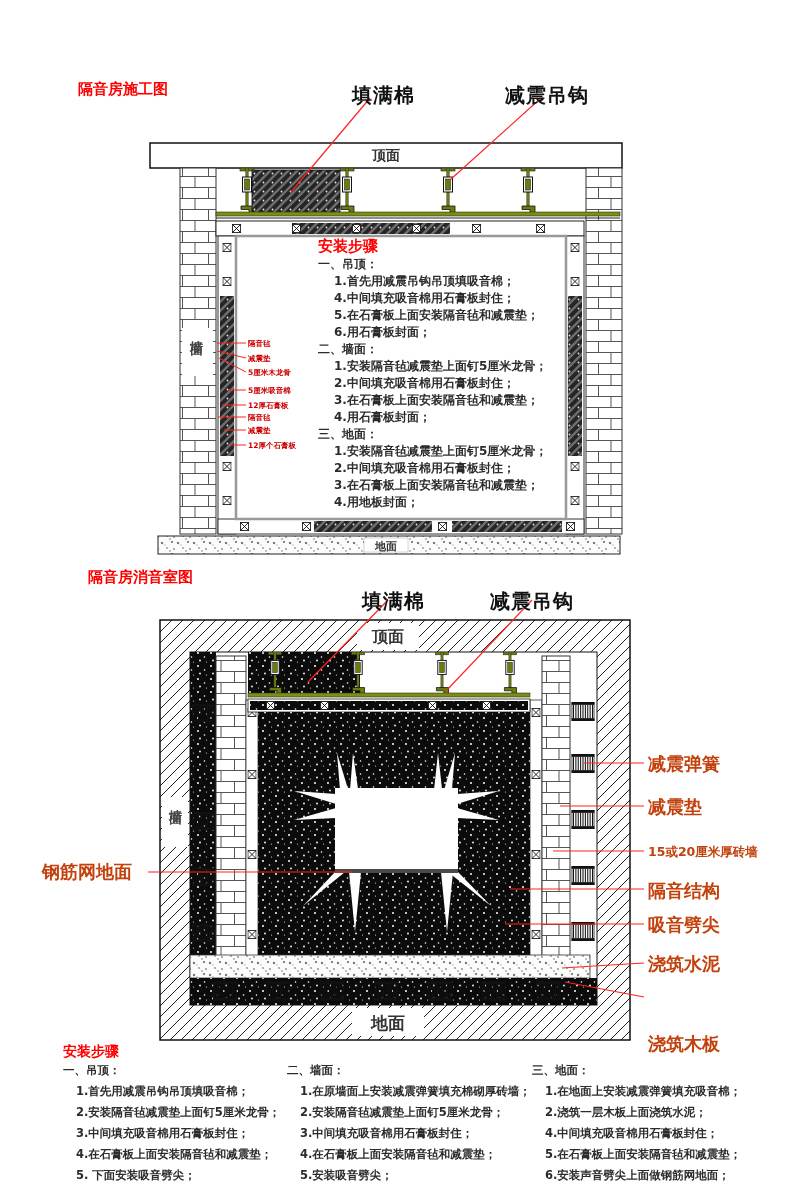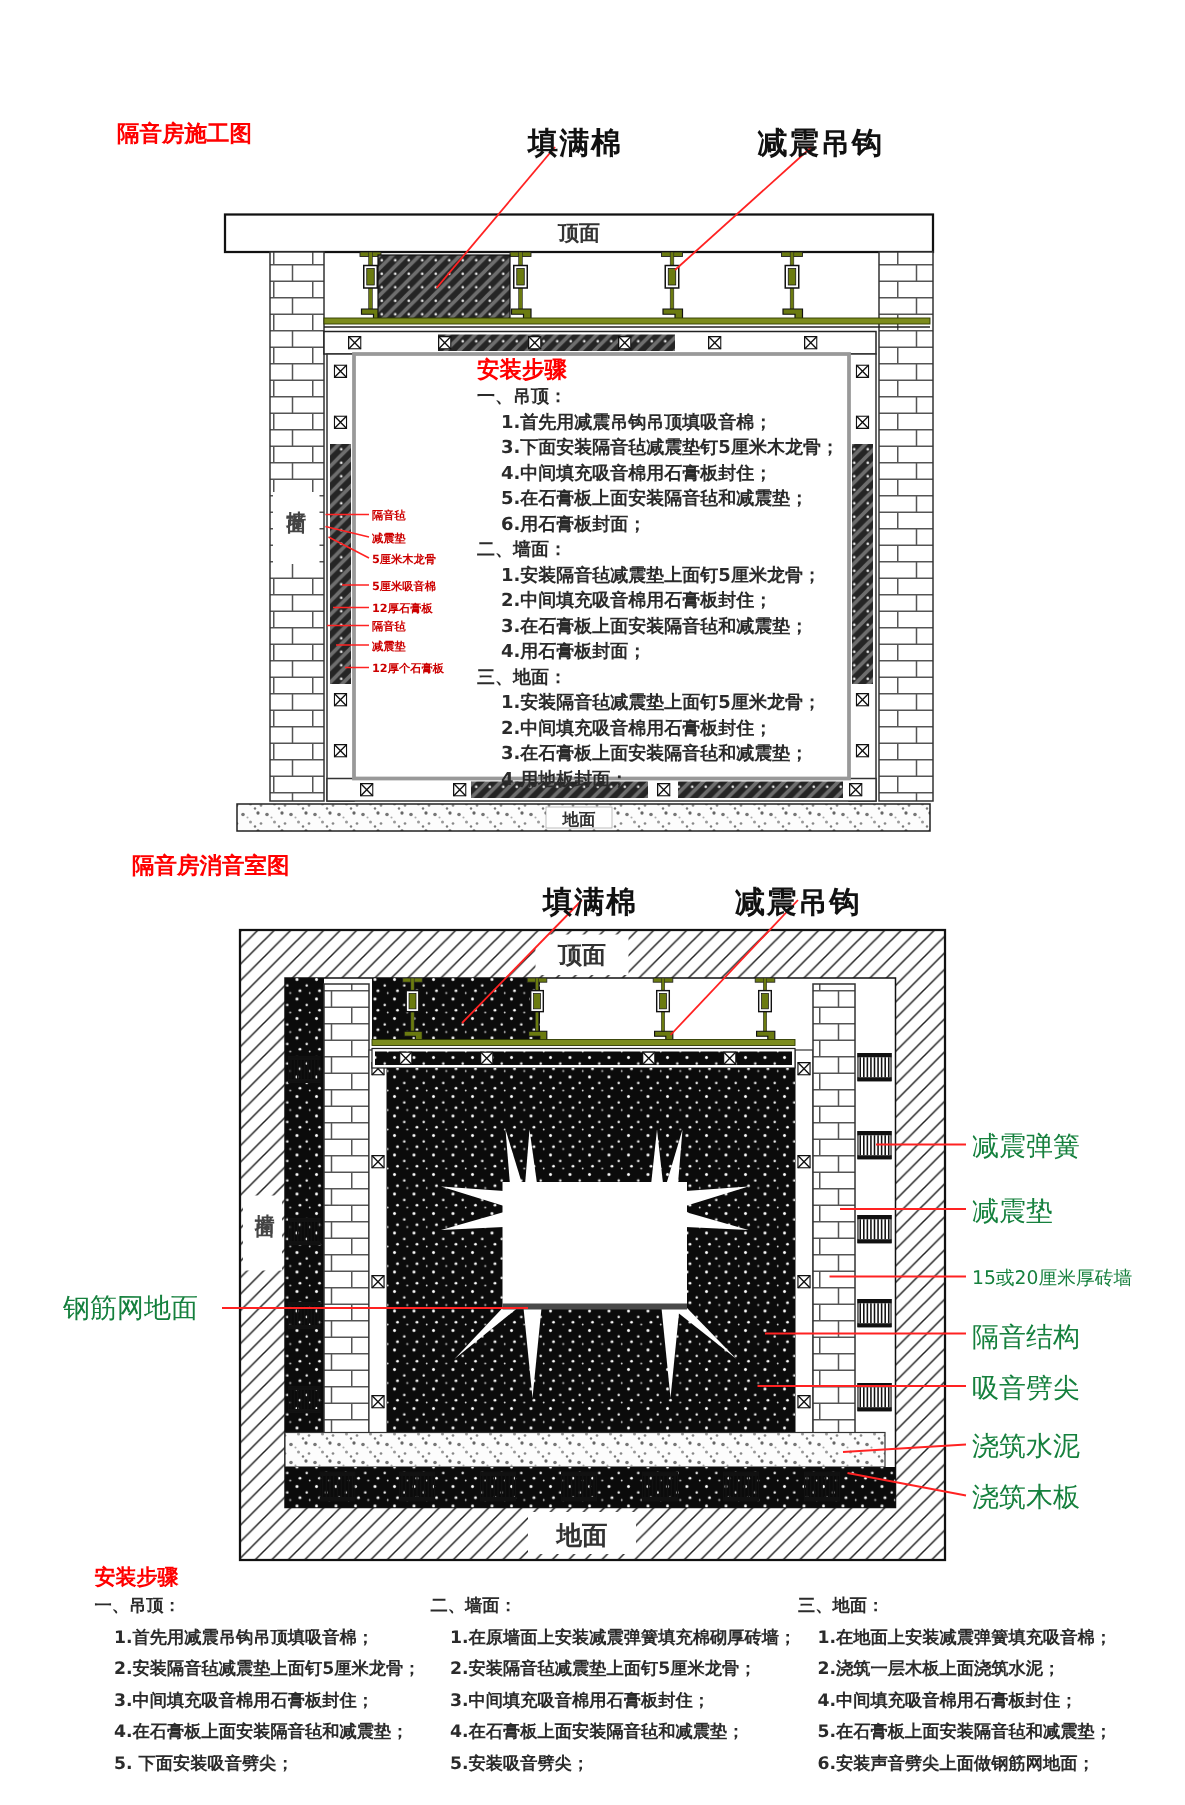--- a/index.html
+++ b/index.html
@@ -11,21 +11,21 @@
   .callout{font-weight:bold;font-size:20px;color:#111;letter-spacing:1px;margin-top:10px;}
   .surface{color:#333;font-weight:bold;}
   .vtext{writing-mode:vertical-rl;text-orientation:upright;letter-spacing:3px;color:#444;font-weight:bold;font-size:13px;}
   .layer-lbl{font-size:7.5px;font-weight:bold;color:#c00;}
   .steps1{width:252px;}
   .steps1 .st-title{color:#f00;font-weight:bold;font-size:15px;line-height:18px;margin-bottom:1px;}
   .steps1 .ln{font-size:12px;font-weight:bold;color:#2b2b2b;line-height:17px;white-space:nowrap;}
   .steps1 .item{padding-left:16px;}
   .bcol .ln{font-size:11.5px;font-weight:bold;color:#2b2b2b;line-height:21px;white-space:nowrap;}
   .bcol .item{padding-left:13px;}
-  .rlabel{font-weight:normal;color:#15803d;}
+  .rlabel{font-weight:bold;color:#c2410c;}
 </style>
 </head>
 <body>
 
 <div class="page">
 
 <svg class="art" width="790" height="1203" viewBox="0 0 790 1203">
   <defs>
     <pattern id="brick" width="26" height="22" patternUnits="userSpaceOnUse">
       <rect width="26" height="22" fill="#fff"></rect>
@@ -245,21 +245,20 @@
 <div class="abs layer-lbl" style="left:248px;top:386px;">5厘米吸音棉</div>
 <div class="abs layer-lbl" style="left:248px;top:401px;">12厚石膏板</div>
 <div class="abs layer-lbl" style="left:248px;top:413px;">隔音毡</div>
 <div class="abs layer-lbl" style="left:248px;top:426px;">减震垫</div>
 <div class="abs layer-lbl" style="left:248px;top:441px;">12厚个石膏板</div>
 
 <div class="abs steps1" style="left:318px;top:237px;">
   <div class="st-title">安装步骤</div>
   <div class="ln">一、吊顶：</div>
   <div class="ln item">1.首先用减震吊钩吊顶填吸音棉；</div>
-  <div class="ln item">3.下面安装隔音毡减震垫钉5厘米木龙骨；</div>
   <div class="ln item">4.中间填充吸音棉用石膏板封住；</div>
   <div class="ln item">5.在石膏板上面安装隔音毡和减震垫；</div>
   <div class="ln item">6.用石膏板封面；</div>
   <div class="ln">二、墙面：</div>
   <div class="ln item">1.安装隔音毡减震垫上面钉5厘米龙骨；</div>
   <div class="ln item">2.中间填充吸音棉用石膏板封住；</div>
   <div class="ln item">3.在石膏板上面安装隔音毡和减震垫；</div>
   <div class="ln item">4.用石膏板封面；</div>
   <div class="ln">三、地面：</div>
   <div class="ln item">1.安装隔音毡减震垫上面钉5厘米龙骨；</div>
@@ -275,21 +274,21 @@
 <div class="abs vtext" style="left:166px;top:799px;">墙面</div>
 <div class="abs surface" style="left:352px;top:1012px;width:72px;text-align:center;font-size:17px;">地面</div>
 <div class="abs rlabel" style="left:42px;top:860px;font-size:18px;">钢筋网地面</div>
 
 <div class="abs rlabel" style="left:648px;top:752px;font-size:18px;">减震弹簧</div>
 <div class="abs rlabel" style="left:648px;top:795px;font-size:18px;">减震垫</div>
 <div class="abs rlabel" style="left:648px;top:844px;font-size:12.5px;">15或20厘米厚砖墙</div>
 <div class="abs rlabel" style="left:648px;top:879px;font-size:18px;">隔音结构</div>
 <div class="abs rlabel" style="left:648px;top:913px;font-size:18px;">吸音劈尖</div>
 <div class="abs rlabel" style="left:648px;top:952px;font-size:18px;">浇筑水泥</div>
-<div class="abs rlabel" style="left:648px;top:986px;font-size:18px;">浇筑木板</div>
+<div class="abs rlabel" style="left:648px;top:1032px;font-size:18px;">浇筑木板</div>
 
 <div class="abs" style="left:63px;top:1043px;font-size:14px;font-weight:bold;color:#f00;">安装步骤</div>
 
 <div class="abs bcol" style="left:63px;top:1060px;">
   <div class="ln">一、吊顶：</div>
   <div class="ln item">1.首先用减震吊钩吊顶填吸音棉；</div>
   <div class="ln item">2.安装隔音毡减震垫上面钉5厘米龙骨；</div>
   <div class="ln item">3.中间填充吸音棉用石膏板封住；</div>
   <div class="ln item">4.在石膏板上面安装隔音毡和减震垫；</div>
   <div class="ln item">5. 下面安装吸音劈尖；</div>

